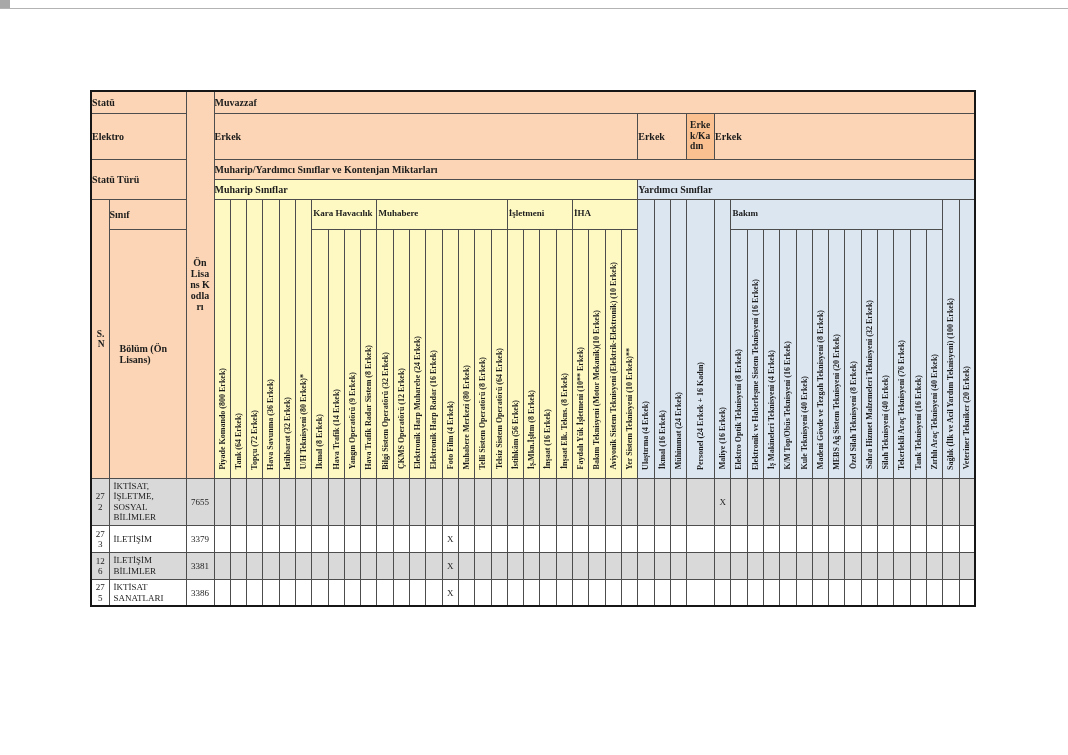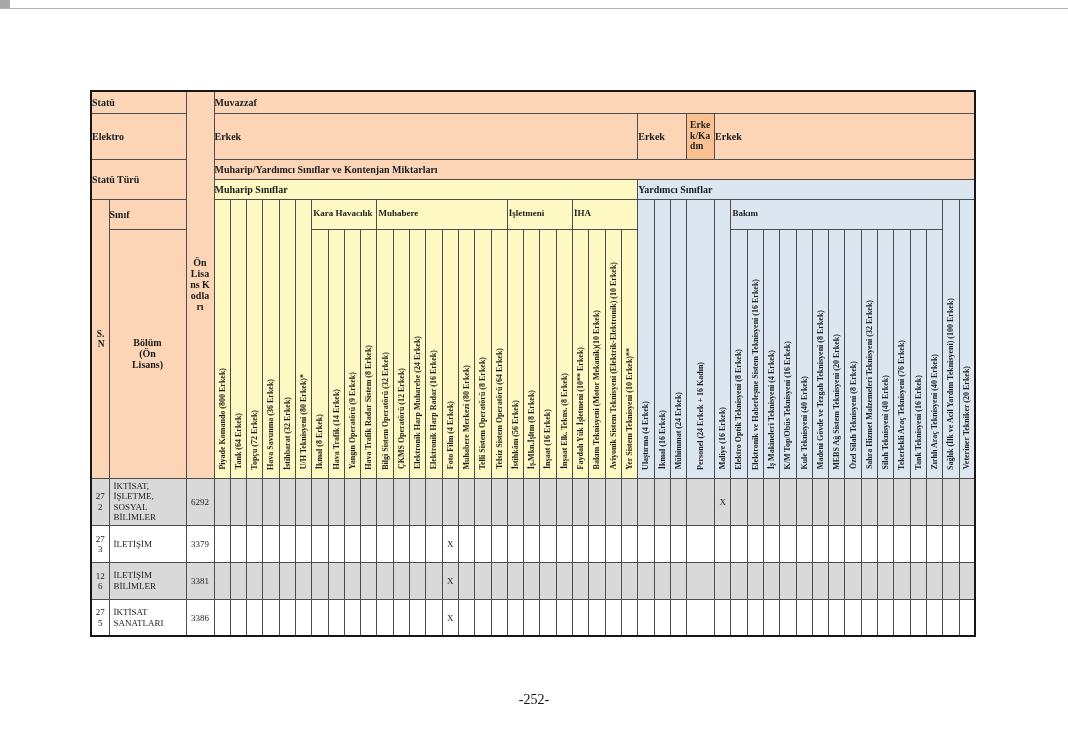--- a/index.html
+++ b/index.html
@@ -12,26 +12,26 @@
   td{border:1px solid #4d4d4d;padding:0;overflow:hidden;vertical-align:middle;}
   .orange{background:#fbd5b5;}
   .orange-dark{background:#fac090;}
   .green{background:#fef9c3;}
   .blue{background:#dce6f1;}
   .hdr{font-weight:bold;text-align:left;}
   .hdr-lg{font-size:10px;}
   .hdr-md{font-size:10px;}
   .r1{height:22px;} .r2{height:46px;} .r3{height:20px;} .r4{height:20px;}
   .r5{height:30px;} .r6{height:249px;}
-  .data-row{height:37px;}
+  .data-row{height:27px;}
   .data-row td{background:#ffffff;font-size:9px;}
   .data-row.shaded td{background:#d9d9d9;}
   .kod-hdr{word-break:break-all;font-size:10px;font-weight:bold;text-align:center;padding:1px 3px;}
   .sn-hdr{font-size:9.5px;font-weight:bold;text-align:right;padding:0 4px;}
-  .bolum-hdr{font-size:10px;font-weight:bold;text-align:center;padding:0 16px;}
+  .bolum-hdr{font-size:10px;font-weight:bold;text-align:left;padding:0 10px;}
   .ek-cell{word-break:break-all;font-size:9.5px;font-weight:bold;text-align:left;
            padding:1px 3px;line-height:1.15;vertical-align:middle;}
   .grp-cell{font-weight:bold;font-size:9px;line-height:1.1;padding:1px;}
   .rot-cell{vertical-align:bottom;text-align:center;padding:2px 0 4px 0;}
   .rot{display:inline-block;writing-mode:vertical-rl;transform:rotate(180deg);
        white-space:nowrap;font-weight:bold;font-size:8px;line-height:1.4;max-height:272px;}
   .sn-cell{text-align:center;word-break:break-all;padding:0 3px;line-height:1.15;}
   .bolum-cell{text-align:left;padding:2px 2px 2px 4px;line-height:1.18;vertical-align:middle;margin-left:44px;}
   .kod-cell{text-align:center;font-size:9.5px;}
   .mark-cell{text-align:center;font-size:9.5px;}
@@ -172,21 +172,21 @@
           <td class="rot-cell blue"><span class="rot">Özel Silah Teknisyeni (8 Erkek)</span></td>
           <td class="rot-cell blue"><span class="rot">Sahra Hizmet Malzemeleri Teknisyeni (32 Erkek)</span></td>
           <td class="rot-cell blue"><span class="rot">Silah Teknisyeni (40 Erkek)</span></td>
           <td class="rot-cell blue"><span class="rot">Tekerlekli Araç Teknisyeni (76 Erkek)</span></td>
           <td class="rot-cell blue"><span class="rot">Tank Teknisyeni (16 Erkek)</span></td>
           <td class="rot-cell blue"><span class="rot">Zırhlı Araç Teknisyeni (40 Erkek)</span></td>
         </tr>
     <tr class="data-row shaded">
           <td class="sn-cell">272</td>
           <td class="bolum-cell">İKTİSAT, İŞLETME, SOSYAL BİLİMLER</td>
-          <td class="kod-cell">6292</td>
+          <td class="kod-cell">7655</td>
           <td class="mark-cell"></td>
           <td class="mark-cell"></td>
           <td class="mark-cell"></td>
           <td class="mark-cell"></td>
           <td class="mark-cell"></td>
           <td class="mark-cell"></td>
           <td class="mark-cell"></td>
           <td class="mark-cell"></td>
           <td class="mark-cell"></td>
           <td class="mark-cell"></td>
@@ -376,14 +376,13 @@
           <td class="mark-cell"></td>
           <td class="mark-cell"></td>
           <td class="mark-cell"></td>
           <td class="mark-cell"></td>
           <td class="mark-cell"></td>
           <td class="mark-cell"></td>
         </tr>
       </tbody>
   </table>
 
-  <div class="page-number">-252-</div>
 </div>
 
 </body></html>

